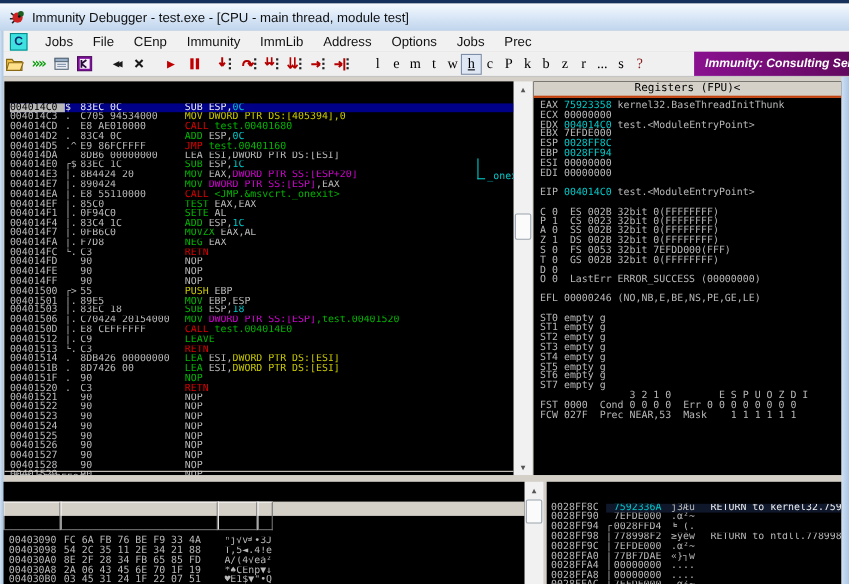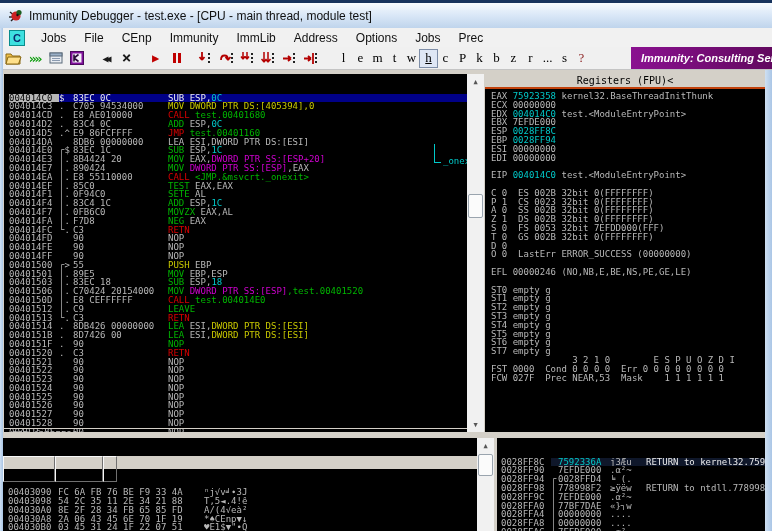--- a/index.html
+++ b/index.html
@@ -246,21 +246,22 @@
     </div>
     <div class="regbody rowfont"><div class="rrow"><span class="c-g">EAX </span><span class="c-c">75923358</span><span class="c-g"> kernel32.BaseThreadInitThunk</span></div><div class="rrow"><span class="c-g">ECX 00000000</span></div><div class="rrow"><span class="c-g">EDX </span><span class="c-c">004014C0</span><span class="c-g"> test.&lt;ModuleEntryPoint&gt;</span></div><div class="rrow"><span class="c-g">EBX 7EFDE000</span></div><div class="rrow"><span class="c-g">ESP </span><span class="c-c">0028FF8C</span></div><div class="rrow"><span class="c-g">EBP </span><span class="c-c">0028FF94</span></div><div class="rrow"><span class="c-g">ESI 00000000</span></div><div class="rrow"><span class="c-g">EDI 00000000</span></div><div class="rrow"> </div><div class="rrow"><span class="c-g">EIP </span><span class="c-c">004014C0</span><span class="c-g"> test.&lt;ModuleEntryPoint&gt;</span></div><div class="rrow"> </div><div class="rrow"><span class="c-g">C 0  ES 002B 32bit 0(FFFFFFFF)</span></div><div class="rrow"><span class="c-g">P 1  CS 0023 32bit 0(FFFFFFFF)</span></div><div class="rrow"><span class="c-g">A 0  SS 002B 32bit 0(FFFFFFFF)</span></div><div class="rrow"><span class="c-g">Z 1  DS 002B 32bit 0(FFFFFFFF)</span></div><div class="rrow"><span class="c-g">S 0  FS 0053 32bit 7EFDD000(FFF)</span></div><div class="rrow"><span class="c-g">T 0  GS 002B 32bit 0(FFFFFFFF)</span></div><div class="rrow"><span class="c-g">D 0</span></div><div class="rrow"><span class="c-g">O 0  LastErr ERROR_SUCCESS (00000000)</span></div><div class="rrow"> </div><div class="rrow"><span class="c-g">EFL 00000246 (NO,NB,E,BE,NS,PE,GE,LE)</span></div><div class="rrow"> </div><div class="rrow"><span class="c-g">ST0 empty g</span></div><div class="rrow"><span class="c-g">ST1 empty g</span></div><div class="rrow"><span class="c-g">ST2 empty g</span></div><div class="rrow"><span class="c-g">ST3 empty g</span></div><div class="rrow"><span class="c-g">ST4 empty g</span></div><div class="rrow"><span class="c-g">ST5 empty g</span></div><div class="rrow"><span class="c-g">ST6 empty g</span></div><div class="rrow"><span class="c-g">ST7 empty g</span></div><div class="rrow"><span class="c-g">               3 2 1 0        E S P U O Z D I</span></div><div class="rrow"><span class="c-g">FST 0000  Cond 0 0 0 0  Err 0 0 0 0 0 0 0 0</span></div><div class="rrow"><span class="c-g">FCW 027F  Prec NEAR,53  Mask    1 1 1 1 1 1</span></div></div>
   </div>
 </div>
 
 <div class="divider"></div>
 
 <div class="bottom-left rowfont">
   <div class="hdr-row">
     <span class="hbox" style="width:52px">Address</span>
-    <span class="hbox" style="width:48px">ASCII</span>
+    <span class="hbox" style="width:143px">Hex dump</span>
+    <span class="hbox" style="width:36px">ASCII</span>
     <span class="hbox" style="width:14px"></span>
   </div>
   <div class="dumprows"><div class="xrow"><span class="x-addr">00403090</span><span class="x-hex">FC 6A FB 76 BE F9 33 4A</span><span class="x-ascii">ⁿj√v╛∙3J</span></div><div class="xrow"><span class="x-addr">00403098</span><span class="x-hex">54 2C 35 11 2E 34 21 88</span><span class="x-ascii">T,5◄.4!ê</span></div><div class="xrow"><span class="x-addr">004030A0</span><span class="x-hex">8E 2F 28 34 FB 65 85 FD</span><span class="x-ascii">Ä/(4√eà²</span></div><div class="xrow"><span class="x-addr">004030A8</span><span class="x-hex">2A 06 43 45 6E 70 1F 19</span><span class="x-ascii">*♠CEnp▼↓</span></div><div class="xrow"><span class="x-addr">004030B0</span><span class="x-hex">03 45 31 24 1F 22 07 51</span><span class="x-ascii">♥E1$▼"•Q</span></div></div>
 </div>
 
 <div class="blscroll-wrap">
   <div class="vs-a">▲</div>
   <div class="vs-thumb" style="top:16px;height:20px"></div>
 </div>
 

